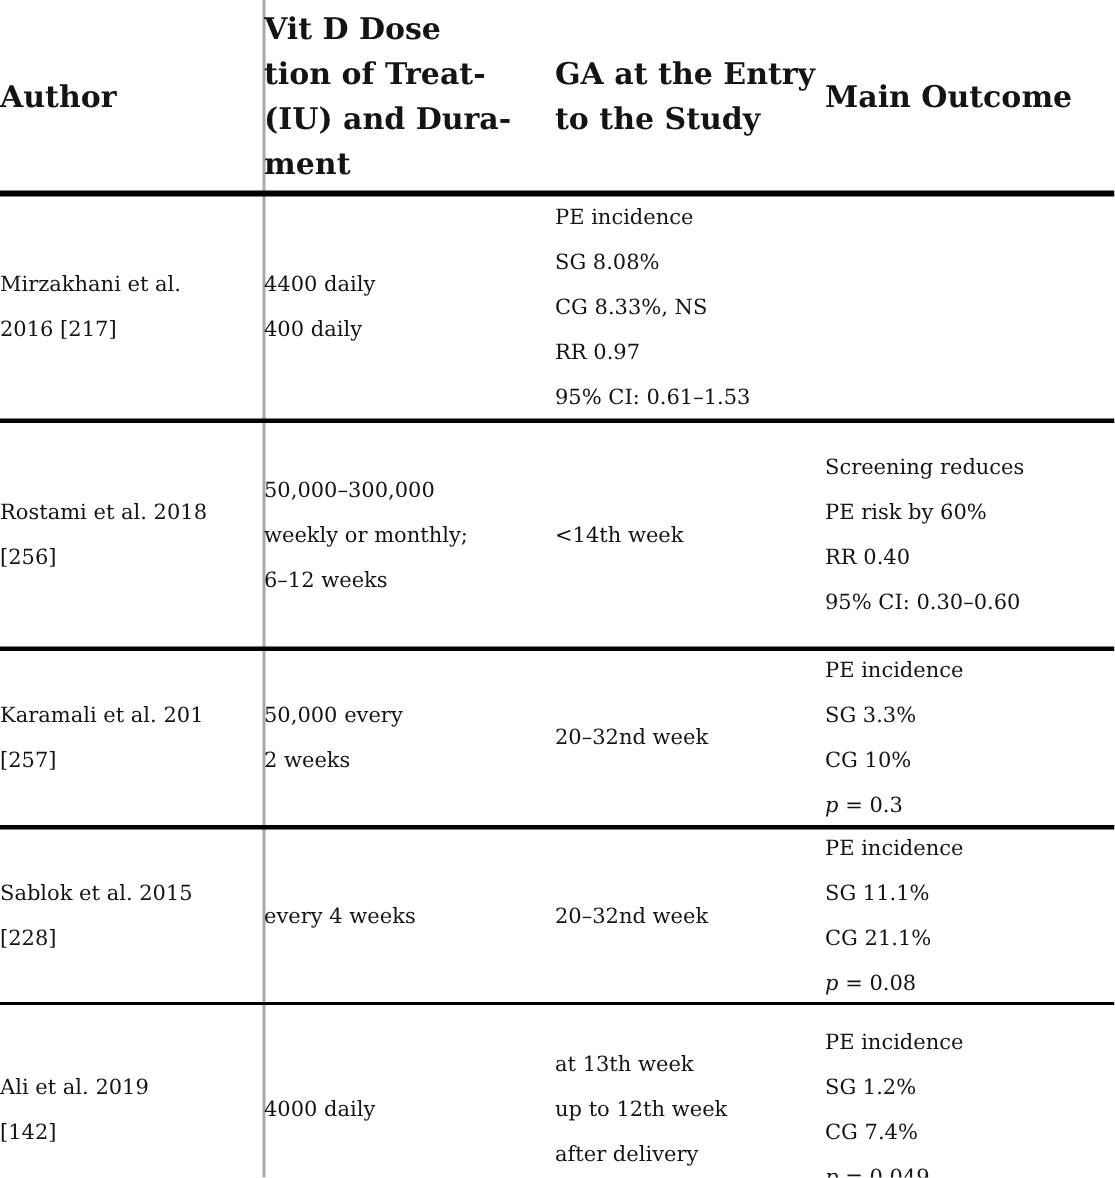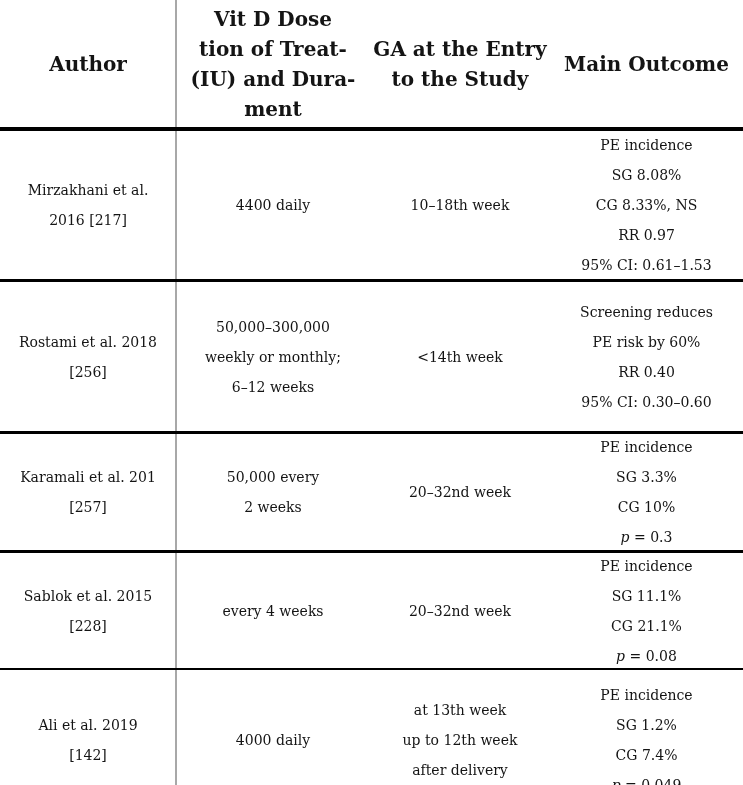--- a/index.html
+++ b/index.html
@@ -26,21 +26,21 @@
   }
   .r-header { height: 131px; border-bottom: 4px solid #000; }
   .r0 { height: 151px; border-bottom: 3px solid #000; }
   .r1 { height: 152px; border-bottom: 3px solid #000; }
   .r2 { height: 119px; border-bottom: 3px solid #000; }
   .r3 { height: 117px; border-bottom: 2px solid #000; }
   .r4 { height: 140px; }
 
   .td {
     display: flex; flex-direction: column;
-    justify-content: center; align-items: center;
+    justify-content: center; align-items: flex-start;
     height: 100%; width: 100%;
     overflow: hidden;
     box-sizing: border-box;
   }
   .line {
     line-height: 30px; font-size: 14px;
     white-space: nowrap; text-align: center;
   }
   .r-header .line { font-weight: bold; font-size: 20px; }
   .pvar { font-style: italic; }
@@ -72,23 +72,21 @@
       </div>
     </div>
 
     <div class="tr r0">
       <div class="td">
         <div class="line">Mirzakhani et al.</div>
         <div class="line">2016 [217]</div>
       </div>
       <div class="td">
         <div class="line">4400 daily</div>
-      </div>
-      <div class="td">
-        <div class="line">10–18th week</div>
+        <div class="line">400 daily</div>
       </div>
       <div class="td">
         <div class="line">PE incidence</div>
         <div class="line">SG 8.08%</div>
         <div class="line">CG 8.33%, NS</div>
         <div class="line">RR 0.97</div>
         <div class="line">95% CI: 0.61–1.53</div>
       </div>
     </div>
 

